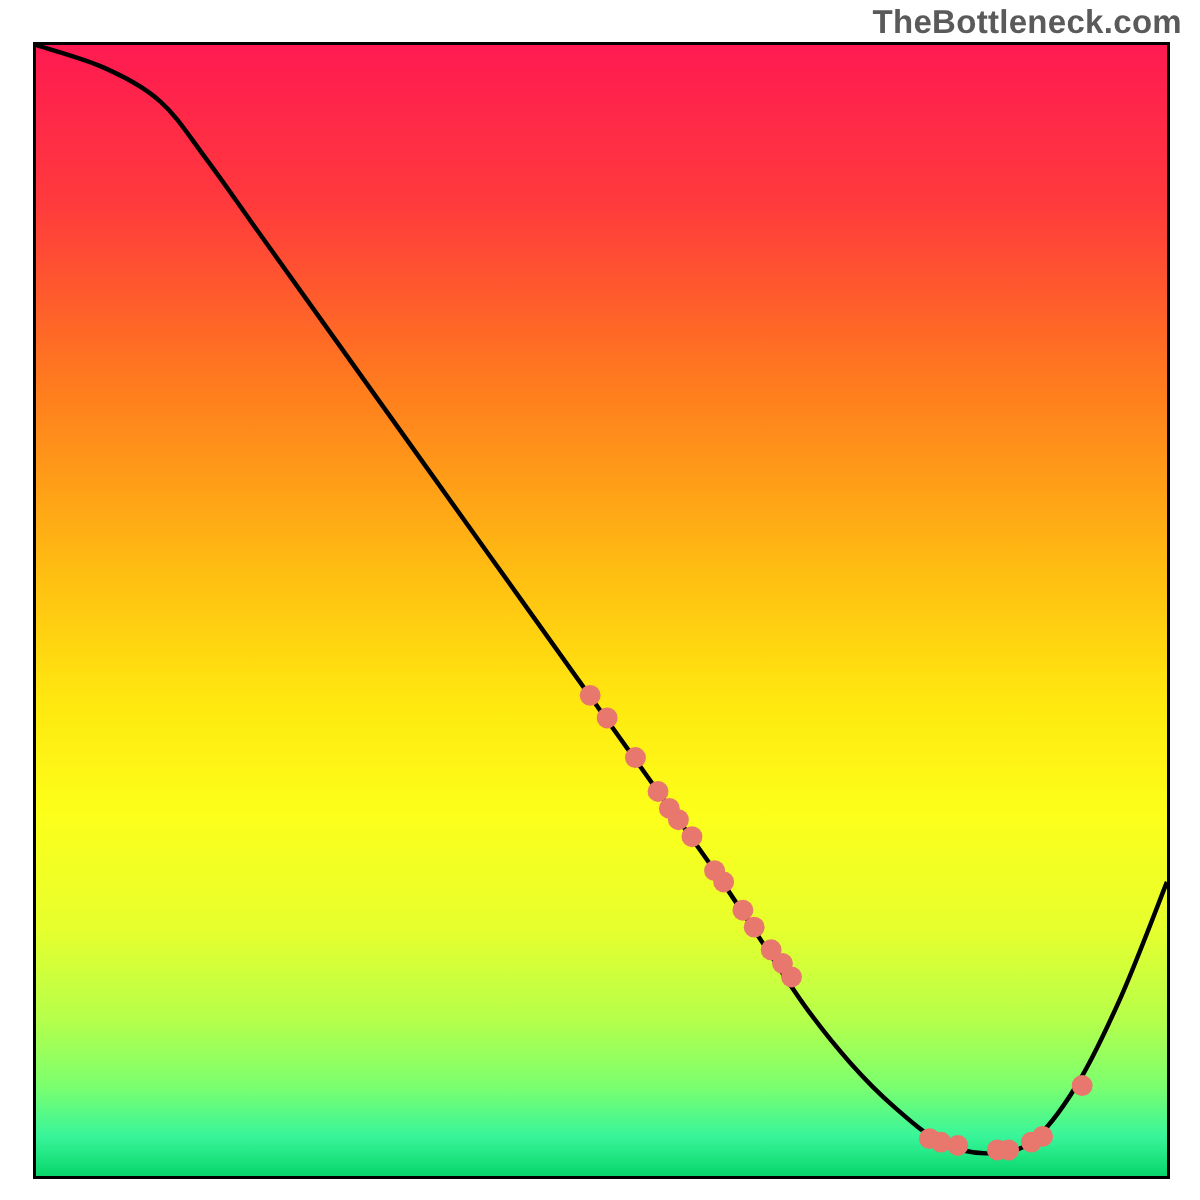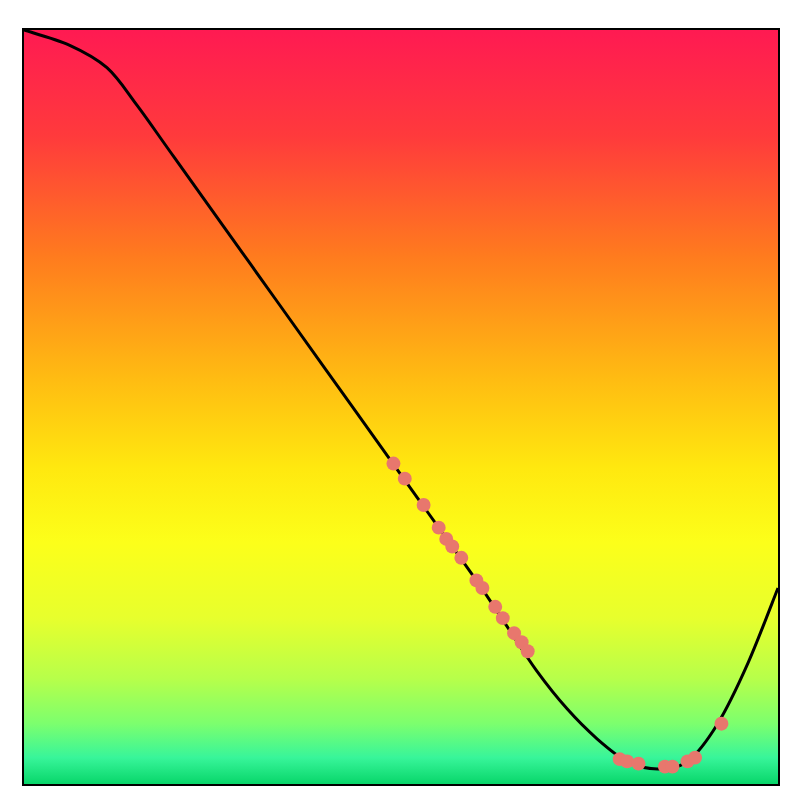--- a/index.html
+++ b/index.html
@@ -48,20 +48,21 @@
     left: 0; top: 0;
     width: 100%;
     height: 100%;
   }
 </style>
 </head>
 <body>
 
 <div class="container">
 
+  <div class="watermark">TheBottleneck.com</div>
 
   <div class="plot-area">
 
     <svg class="bg" viewBox="0 0 758 758" preserveAspectRatio="none">
       <defs>
         <linearGradient id="bgGrad" x1="0" y1="0" x2="0" y2="1">
             <stop offset="0%" stop-color="#ff1a52"></stop>
             <stop offset="14.000000000000002%" stop-color="#ff3a3c"></stop>
             <stop offset="30%" stop-color="#ff7b1e"></stop>
             <stop offset="46%" stop-color="#ffbb12"></stop>

